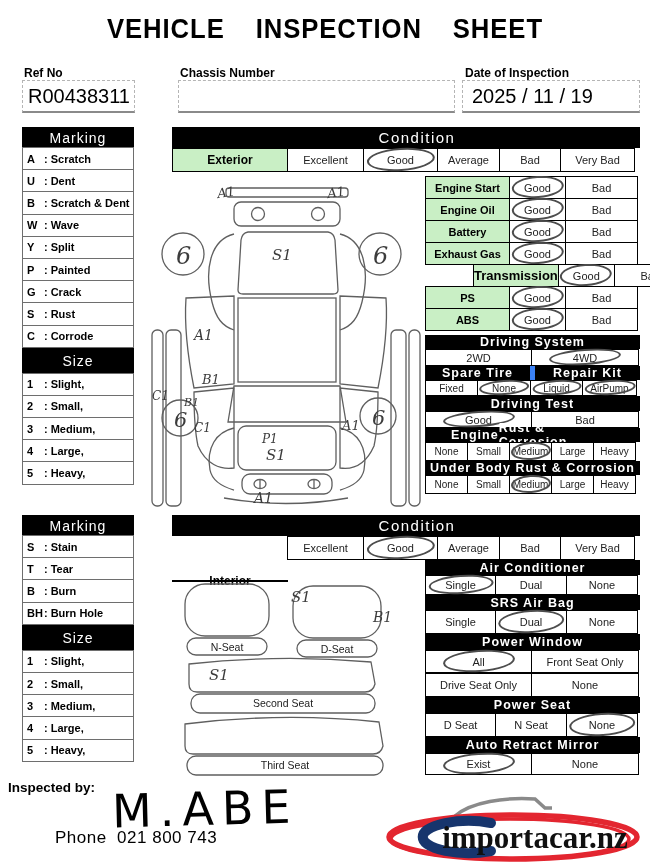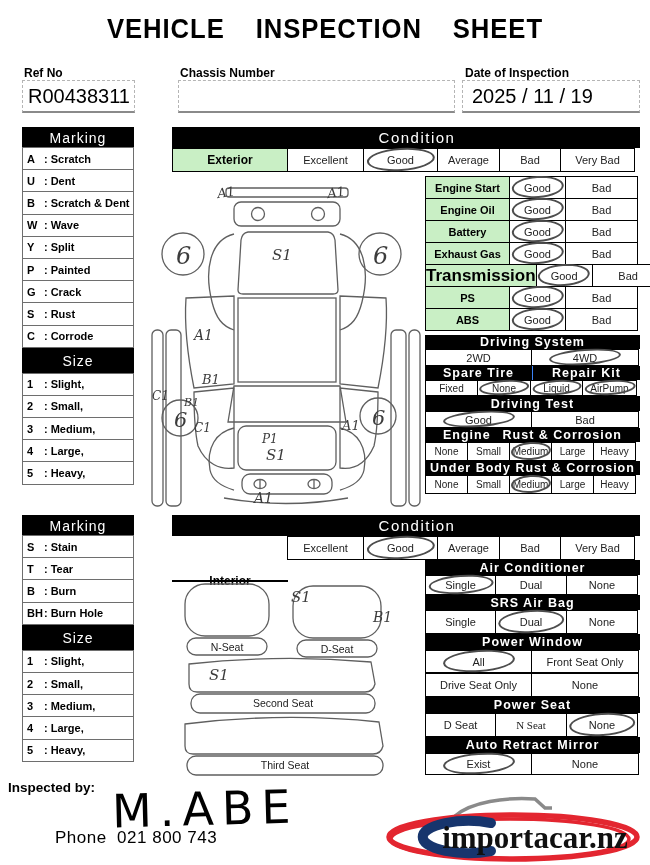--- a/index.html
+++ b/index.html
@@ -13,21 +13,21 @@
   .fld-label{position:absolute;font-size:12px;font-weight:bold;}
   .fld-box{position:absolute;height:33px;box-sizing:border-box;
            border:1px dashed #b5b5b5;border-bottom:2px solid #8a8a8a;
            display:flex;align-items:center;font-size:20px;padding-left:5px;}
   
   .bar{position:absolute;background:#000;color:#fff;display:flex;align-items:center;
        justify-content:center;font-weight:bold;letter-spacing:1px;font-size:12.5px;
        box-sizing:border-box;}
   .bar.big{font-size:15px;font-weight:400;letter-spacing:1.5px;padding-left:22px;}
   .bar .half{flex:1;text-align:center;}
-  .bar .half + .half{border-left:1px solid #3b82f6;}
+  .bar .half + .half{border-left:5px solid #3b82f6;}
   
   .legend{position:absolute;width:112px;}
   .legend-head{height:21px;background:#000;color:#fff;display:flex;align-items:center;
                justify-content:center;font-size:14px;letter-spacing:1px;}
   .legend-head.size{height:26px;}
   .legend-row{display:flex;align-items:center;height:23.2px;border:1px solid #6e6e6e;
               margin-top:-1px;background:#fff;box-sizing:border-box;padding-left:4px;
               font-size:11px;font-weight:bold;}
   .lg-code{width:17px;}
   .lg-colon{margin-right:3px;}
@@ -224,21 +224,21 @@
         </div>
         <div class="cell" style="flex: 0 0 57px;">
           <span>Good</span>
           <span class="hand-circle"></span>
         </div>
         <div class="cell" style="flex: 0 0 73px;">
           <span>Bad</span>
         </div>
       </div>
       <div class="checks-row">
-        <div class="cell green lbl" style="flex: 0 0 85px; font-size: 17px;">
+        <div class="cell green lbl" style="flex: 0 0 85px; font-size: 13px; margin-left: 48px;">
           <span>Transmission</span>
         </div>
         <div class="cell" style="flex: 0 0 57px;">
           <span>Good</span>
           <span class="hand-circle"></span>
         </div>
         <div class="cell" style="flex: 0 0 73px;">
           <span>Bad</span>
         </div>
       </div>
@@ -305,21 +305,21 @@
   <div class="row" id="dt-row" style="left:425px;top:411px;height:17px">
       <div class="cell" style="flex: 0 0 107px;">
         <span>Good</span>
         <span class="hand-circle"></span>
       </div>
       <div class="cell" style="flex: 0 0 108px;">
         <span>Bad</span>
       </div>
     </div>
 
-  <div class="bar" style="left:425px;top:428px;width:215px;height:14px;justify-content:space-between;padding:0 18px">
+  <div class="bar" style="left:425px;top:428px;width:215px;height:14px;justify-content:space-between;padding:0 26px">
     <span>Engine</span>
     <span>Rust &amp; Corrosion</span>
   </div>
   <div class="row" id="er-row" style="left:425px;top:442px;height:19px">
       <div class="cell sm" style="flex: 0 0 43px;">
         <span>None</span>
       </div>
       <div class="cell sm" style="flex: 0 0 43px;">
         <span>Small</span>
       </div>
@@ -544,21 +544,21 @@
       <div class="cell" style="flex: 0 0 108px;">
         <span>None</span>
       </div>
     </div>
 
   <div class="bar" style="left:425px;top:697px;width:215px;height:16px">Power Seat</div>
   <div class="row" id="ps-row" style="left:425px;top:713px;height:24px">
       <div class="cell" style="flex: 0 0 71px;">
         <span>D Seat</span>
       </div>
-      <div class="cell" style="flex: 0 0 72px; font-family: Liberation Serif, serif;">
+      <div class="cell" style="flex: 0 0 72px;">
         <span>N Seat</span>
       </div>
       <div class="cell" style="flex: 0 0 72px;">
         <span>None</span>
         <span class="hand-circle"></span>
       </div>
     </div>
 
   <div class="bar" style="left:425px;top:737px;width:215px;height:16px">Auto Retract Mirror</div>
   <div class="row" id="arm-row" style="left:425px;top:753px;height:22px">

